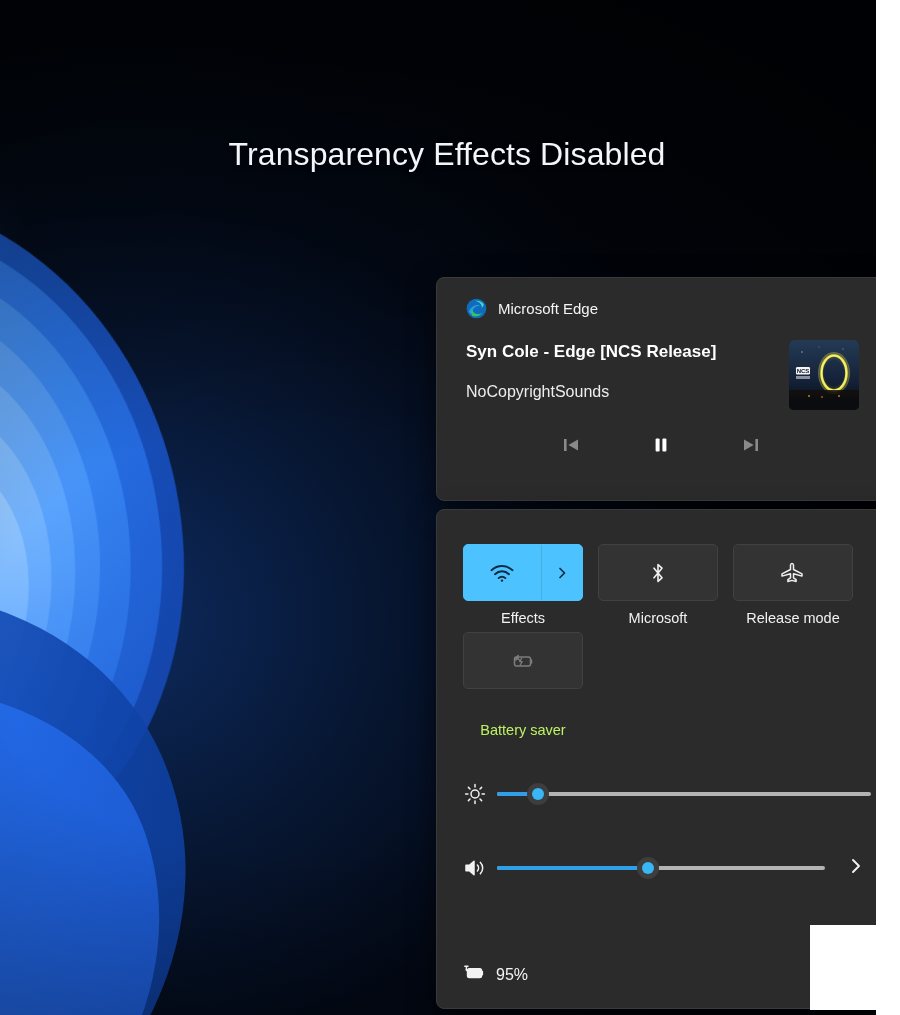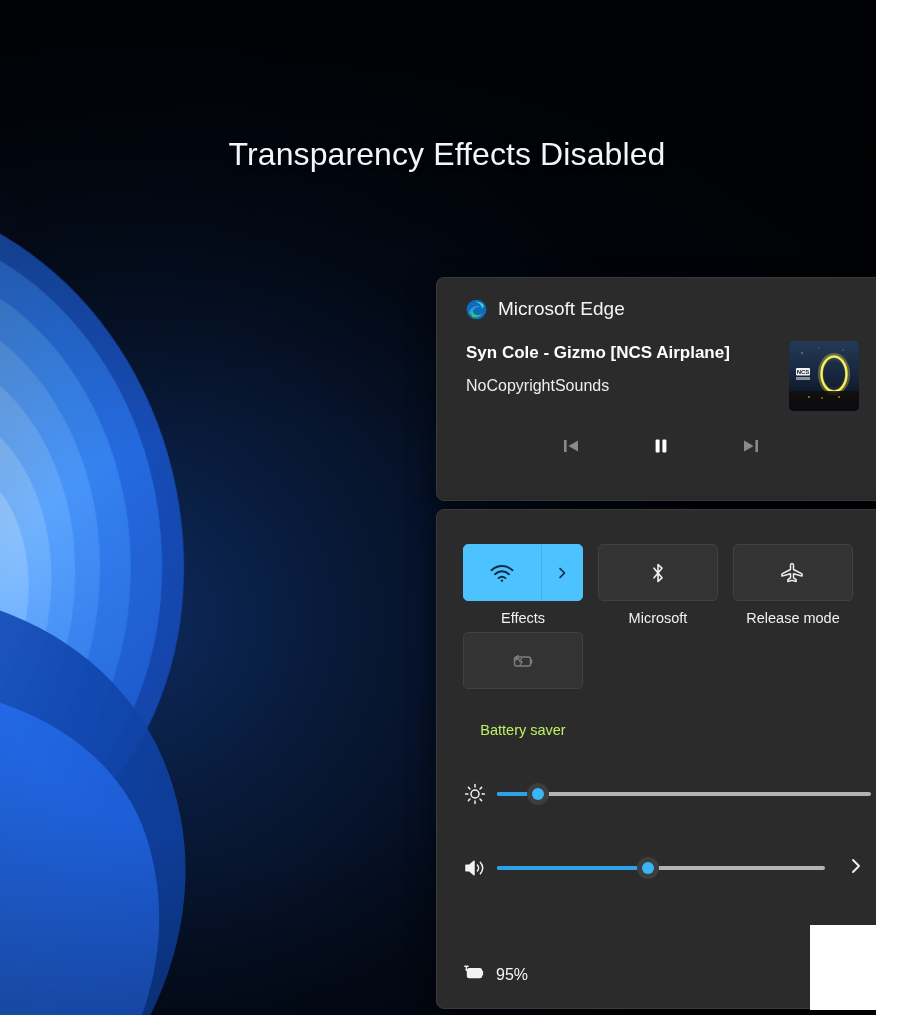--- a/index.html
+++ b/index.html
@@ -102,42 +102,42 @@
   
   #media-panel { left: 436px; top: 277px; width: 450px; height: 224px; }
 
   .media-app {
     display: flex;
     align-items: center;
     gap: 11px;
     padding: 20px 0 0 29px;
   }
   .edge-logo { width: 21px; height: 21px; flex: none; display: block; }
-  .media-app-name { color: #f4f4f4; font-size: 19px; }
+  .media-app-name { color: #f4f4f4; font-size: 15px; }
 
   .media-body {
     display: flex;
     align-items: flex-start;
     padding: 21px 26px 0 29px;
     gap: 14px;
   }
   .media-text { flex: 1; min-width: 0; padding-top: 1px; }
   .track-title {
     color: #ffffff;
     font-size: 17px;
     font-weight: 700;
     line-height: 1.25;
     white-space: nowrap;
     overflow: hidden;
   }
   .track-artist {
     color: #ededed;
     font-size: 16px;
     line-height: 1.3;
-    margin-top: 13px;
+    margin-top: 20px;
     white-space: nowrap;
     overflow: hidden;
   }
 
   .album-art {
     width: 70px; height: 70px;
     border-radius: 5px;
     flex: none;
     overflow: hidden;
     position: relative;
@@ -352,21 +352,21 @@
           <path d="M4.5 21c3-9 12-12.5 18.5-9 -4.5-1-9 1-11.5 4.5 -2 3-2.5 6-1.5 9 -2.5-1-4.2-2.6-5.5-4.5z" fill="#2d9de0"></path>
           <path d="M9.5 27.5c6 2 12.5-0.5 15.5-5.5 -3 2.5-7.5 3-11 1.5 -3-1.3-4.6-4-4.5-7 -1.5 3.5-1.3 7.7 0 11z" fill="#34c36a"></path>
           <path d="M27 9.5c-3-4-8-6-13-5 3.5 0.3 6.8 2.2 8.7 5.2 1 1.6 1.5 3.3 1.5 5 1.6-1.3 2.5-3.2 2.8-5.2z" fill="#49d9c0"></path>
         </svg>
       </span>
       <span class="media-app-name">Microsoft Edge</span>
     </div>
 
     <div class="media-body">
       <div class="media-text">
-        <div class="track-title">Syn Cole - Gizmo [NCS Airplane]</div>
+        <div class="track-title">Syn Cole - Edge [NCS Release]</div>
         <div class="track-artist">NoCopyrightSounds</div>
       </div>
       <div class="album-art">
         <svg viewBox="0 0 70 70">
           <defs>
             <linearGradient id="skyg" x1="0" y1="0" x2="0" y2="1">
               <stop offset="0%" stop-color="#243a55"></stop>
               <stop offset="55%" stop-color="#15233a"></stop>
               <stop offset="100%" stop-color="#060a12"></stop>
             </linearGradient>

